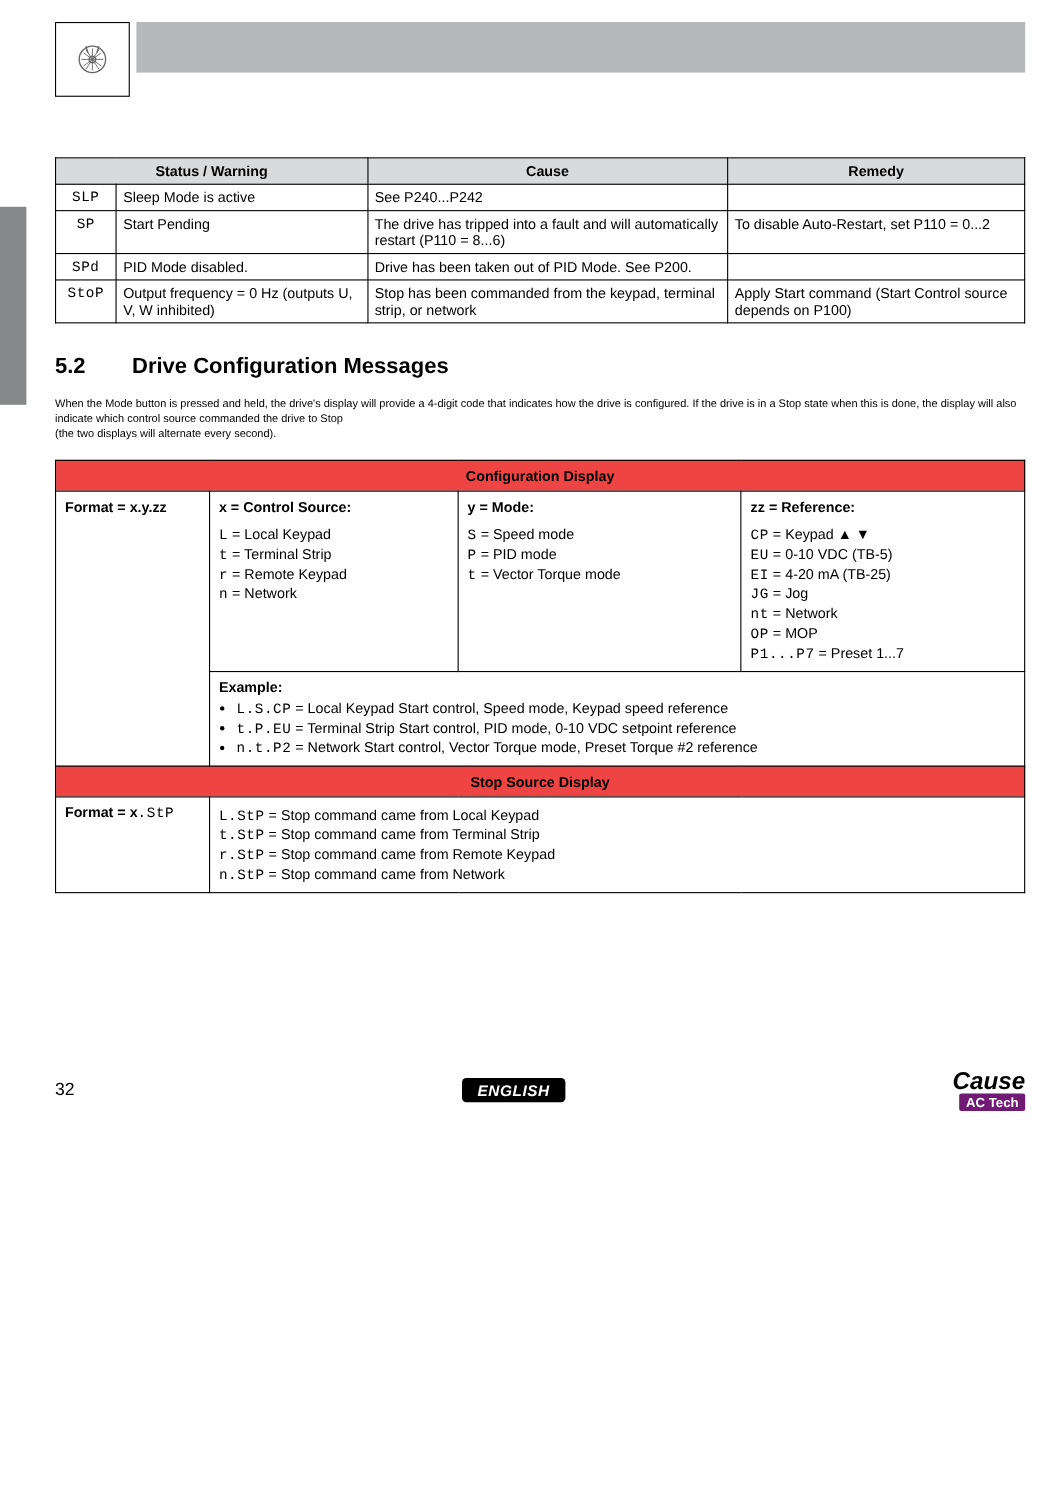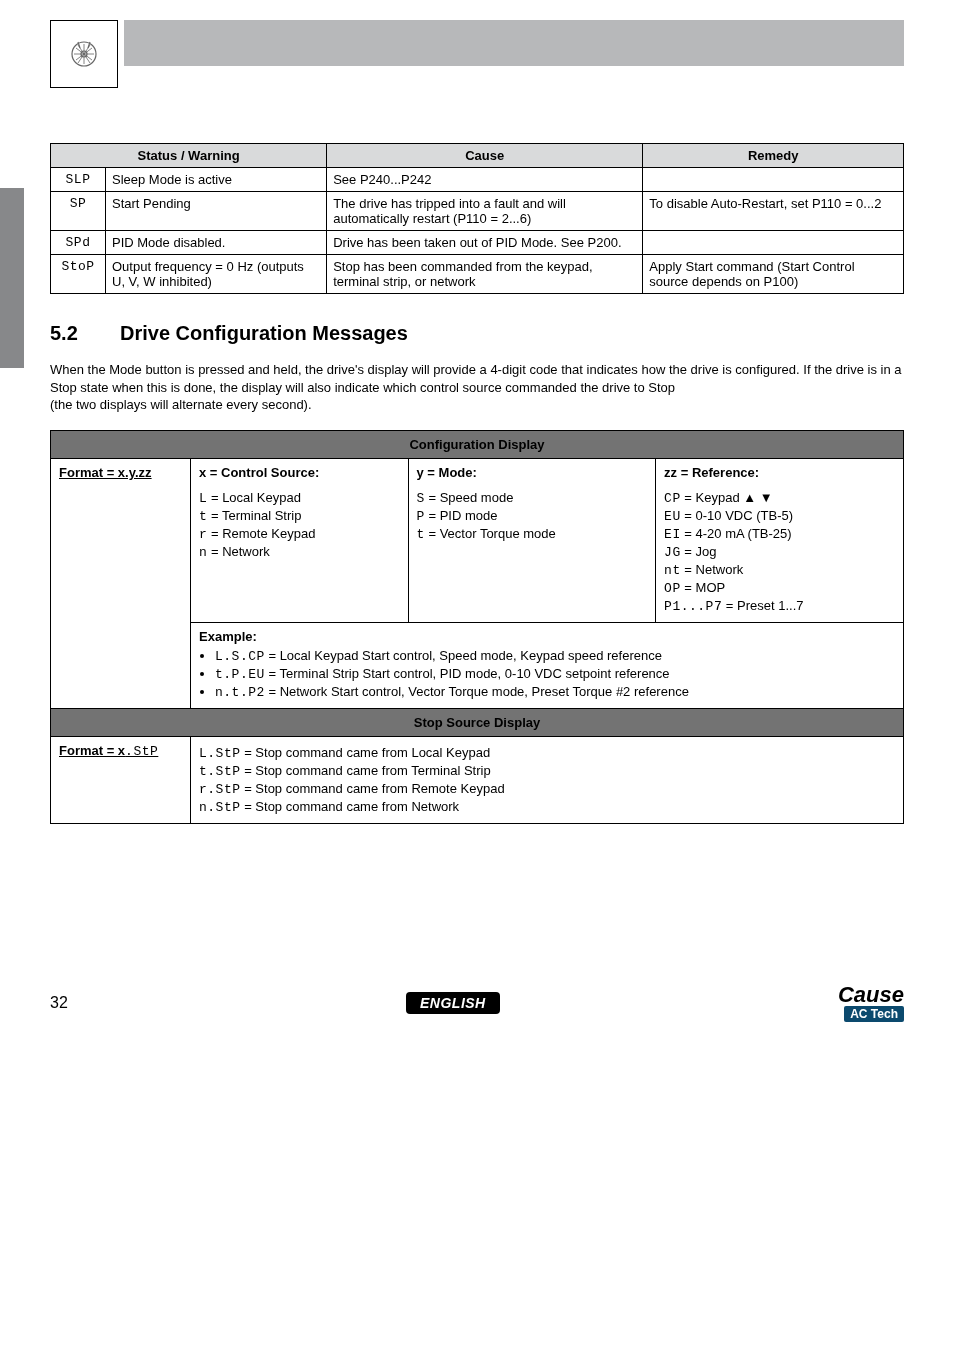--- a/index.html
+++ b/index.html
@@ -4,21 +4,21 @@
 <style>
   * { box-sizing: border-box; }
   body {
     margin: 0;
     background: #fff;
     font-family: Arial, Helvetica, sans-serif;
     font-size: 13px;
     color: #000;
     width: 954px;
   }
-  .page { padding: 20px 50px 30px 50px; position: relative; }
+  .page { padding: 20px 22px 30px 50px; position: relative; }
   .top-bar {
     display: flex;
     align-items: stretch;
     margin-bottom: 55px;
   }
   .icon-cell {
     border: 1.5px solid #000;
     width: 68px; height: 68px;
     display: flex; align-items: center; justify-content: center;
     background: #fff;
@@ -58,36 +58,36 @@
     font-family: "Courier New", monospace;
     letter-spacing: 0.5px;
   }
   .colnarrow { width: 55px; text-align: center !important; }
   h2.section {
     font-size: 20px;
     font-weight: bold;
     margin: 21px 0 16px 0;
   }
   h2.section .num { display: inline-block; width: 70px; }
-  p.body { font-size: 13px; line-height: 1.35; margin: 0 0 16px 0; }
+  p.body { font-size: 10px; line-height: 1.35; margin: 0 0 16px 0; }
 
   table.cfg { width: 100%; border-collapse: collapse; }
   table.cfg > tbody > tr > td, table.cfg > tbody > tr > th {
     border: 1px solid #000;
     padding: 6px 8px;
     vertical-align: top;
     font-size: 13px;
   }
   .hdr {
-    background: #737373;
+    background: #ef4444;
     text-align: center;
     font-weight: bold;
     font-size: 14px;
   }
-  .fmtcol { width: 140px; text-decoration: underline; }
+  .fmtcol { width: 140px; }
   .subbold { font-weight: bold; }
   .inner-line { margin: 2px 0; }
   ul.bul { margin: 4px 0 2px 0; padding-left: 16px; }
   ul.bul li { margin: 2px 0; }
 
   .footer {
     display: flex;
     align-items: center;
     justify-content: space-between;
     margin-top: 160px;
@@ -99,21 +99,21 @@
     font-weight: bold;
     font-style: italic;
     padding: 3px 14px;
     border-radius: 4px;
     font-size: 14px;
     letter-spacing: 0.5px;
   }
   .lenze { text-align: right; line-height: 1; }
   .lenze .l1 { font-size: 22px; font-weight: bold; font-style: italic; }
   .lenze .l2 {
-    background: #0c4a6e;
+    background: #701a75;
     color: #fff;
     font-weight: bold;
     font-size: 12px;
     padding: 2px 6px;
     display: inline-block;
     border-radius: 2px;
   }
 </style>
 </head>
 <body>
@@ -148,21 +148,21 @@
     </tr>
     <tr>
       <td class="colnarrow seg">SLP</td>
       <td>Sleep Mode is active</td>
       <td>See P240...P242</td>
       <td></td>
     </tr>
     <tr>
       <td class="colnarrow seg">SP</td>
       <td>Start Pending</td>
-      <td>The drive has tripped into a fault and will automatically restart (P110 = 2...6)</td>
+      <td>The drive has tripped into a fault and will automatically restart (P110 = 8...6)</td>
       <td>To disable Auto-Restart, set P110 = 0...2</td>
     </tr>
     <tr>
       <td class="colnarrow seg">SPd</td>
       <td>PID Mode disabled.</td>
       <td>Drive has been taken out of PID Mode. See P200.</td>
       <td></td>
     </tr>
     <tr>
       <td class="colnarrow seg">StoP</td>

